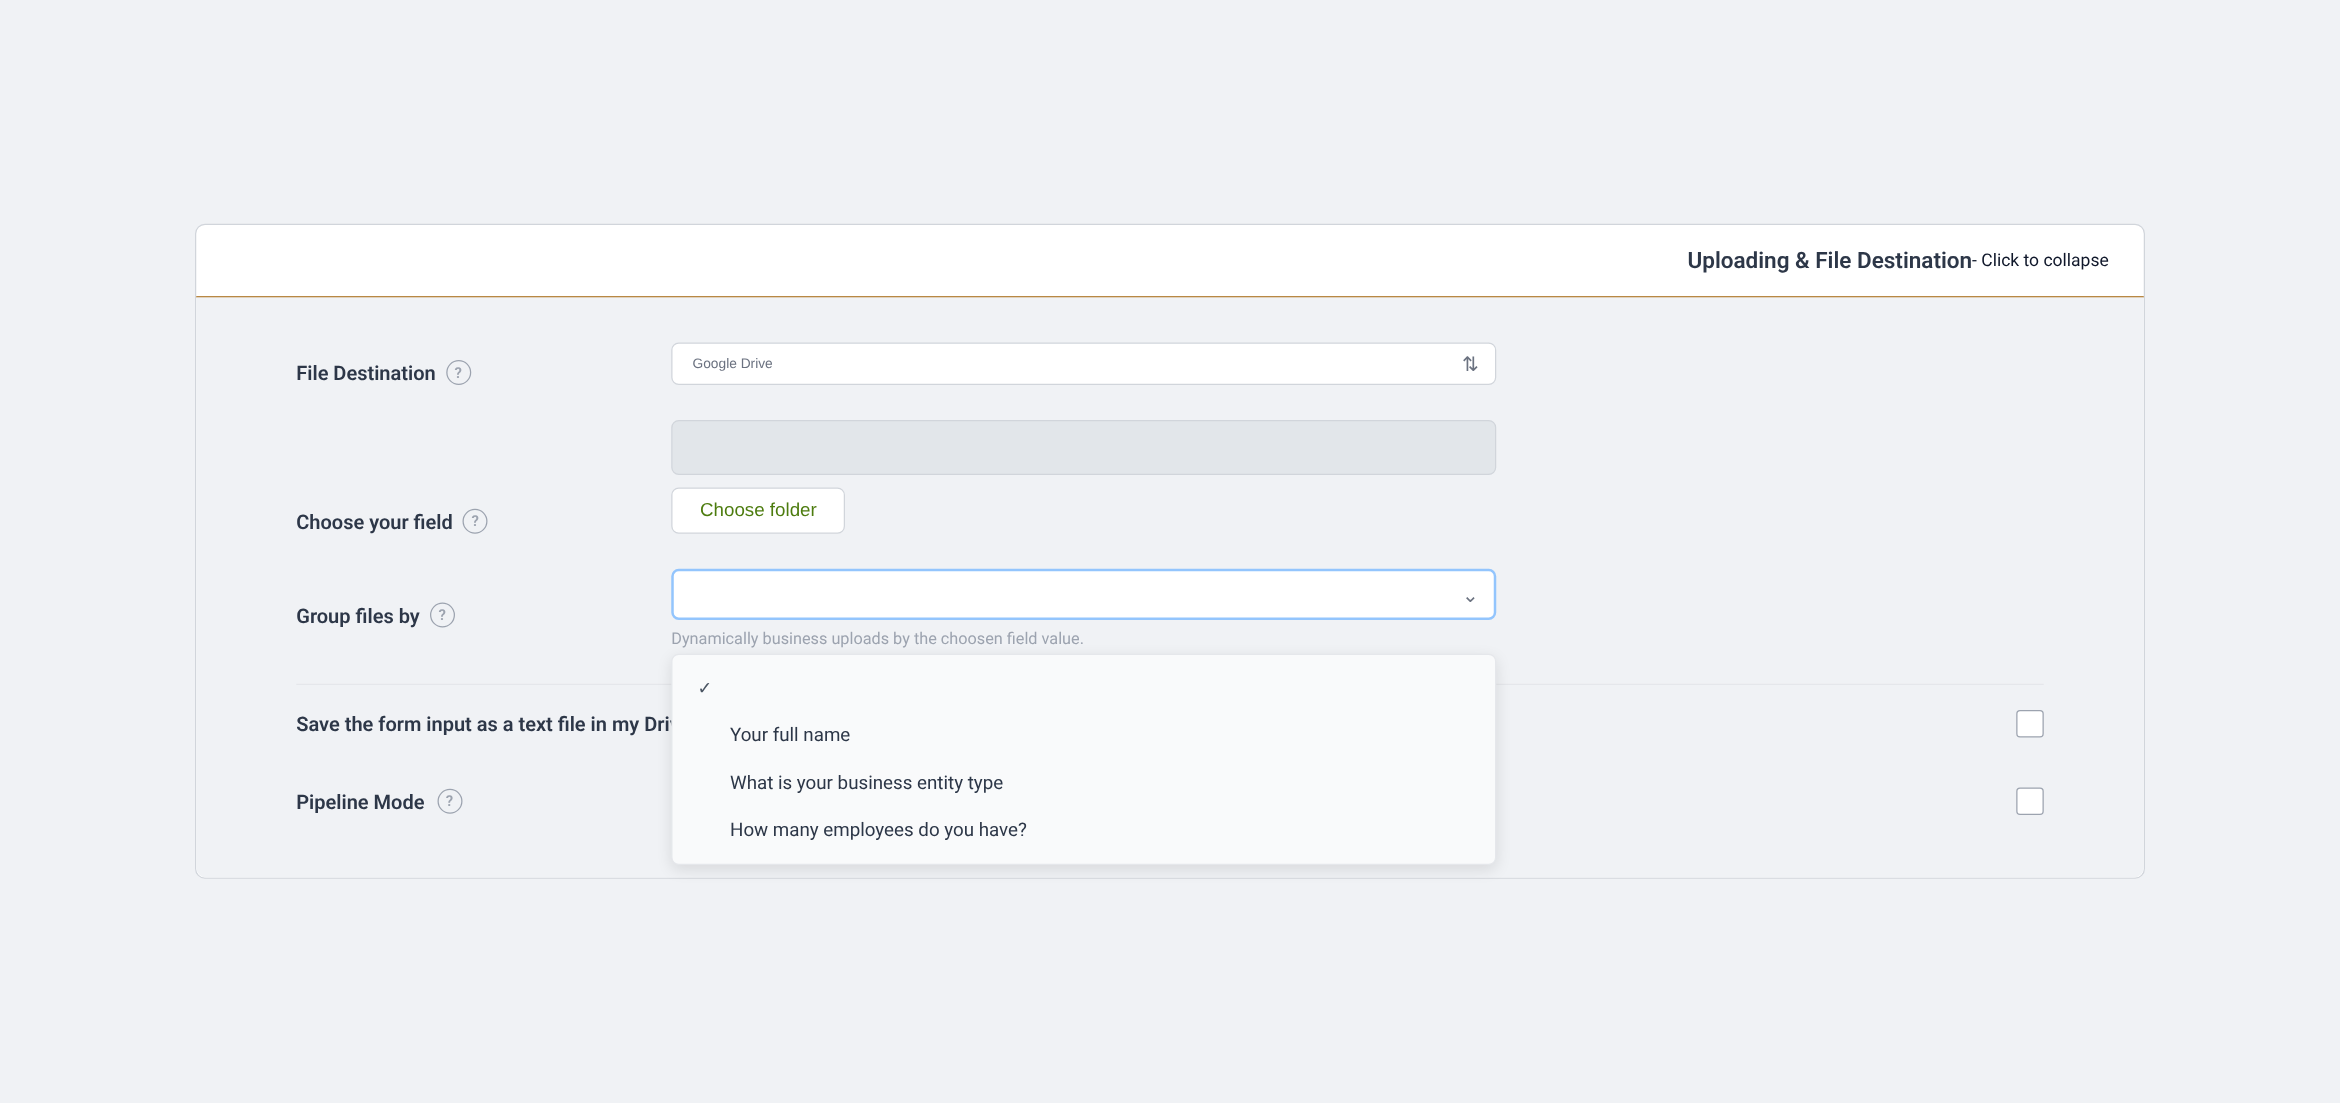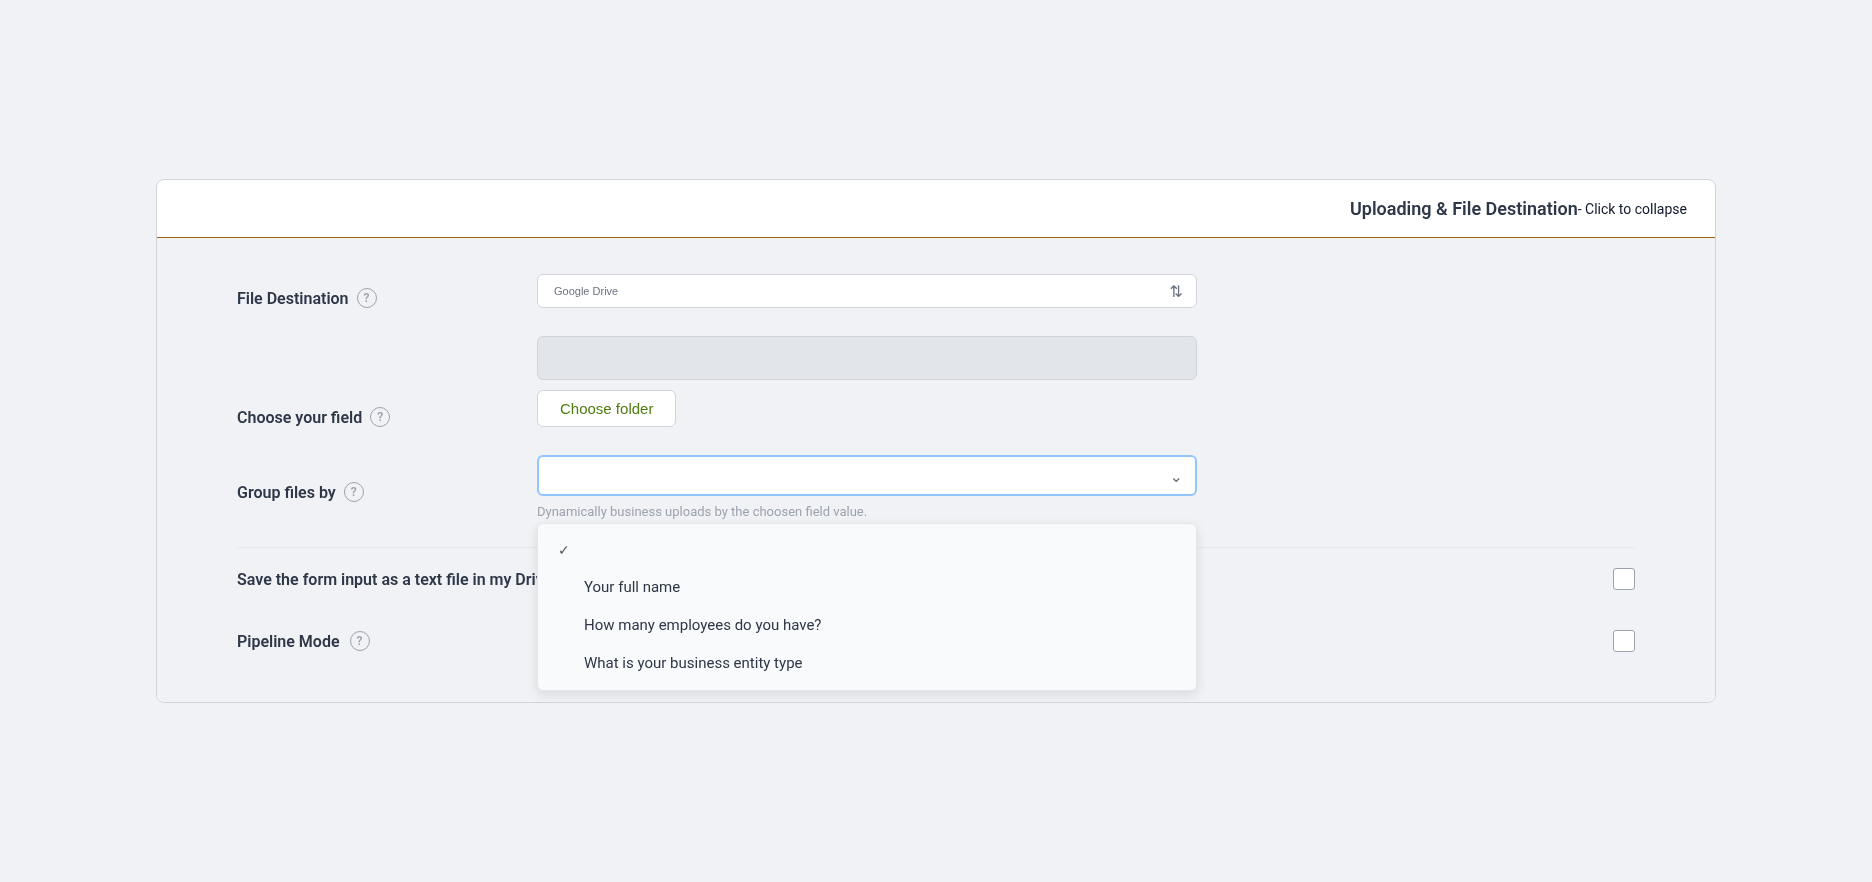--- a/index.html
+++ b/index.html
@@ -306,25 +306,25 @@
           <div class="dropdown-item">
             <span class="check-mark">✓</span>
             <span></span>
           </div>
           <div class="dropdown-item">
             <span class="check-mark"></span>
             <span>Your full name</span>
           </div>
           <div class="dropdown-item">
             <span class="check-mark"></span>
-            <span>How many employees do you have?</span>
+            <span>What is your business entity type</span>
           </div>
           <div class="dropdown-item">
             <span class="check-mark"></span>
-            <span>What is your business entity type</span>
+            <span>How many employees do you have?</span>
           </div>
         </div>
 
         <div class="description-text">
           <span>Dynamically business uploads by the choosen field value.</span>
         </div>
       </div>
     </div>
 
     <div class="checkbox-row">

